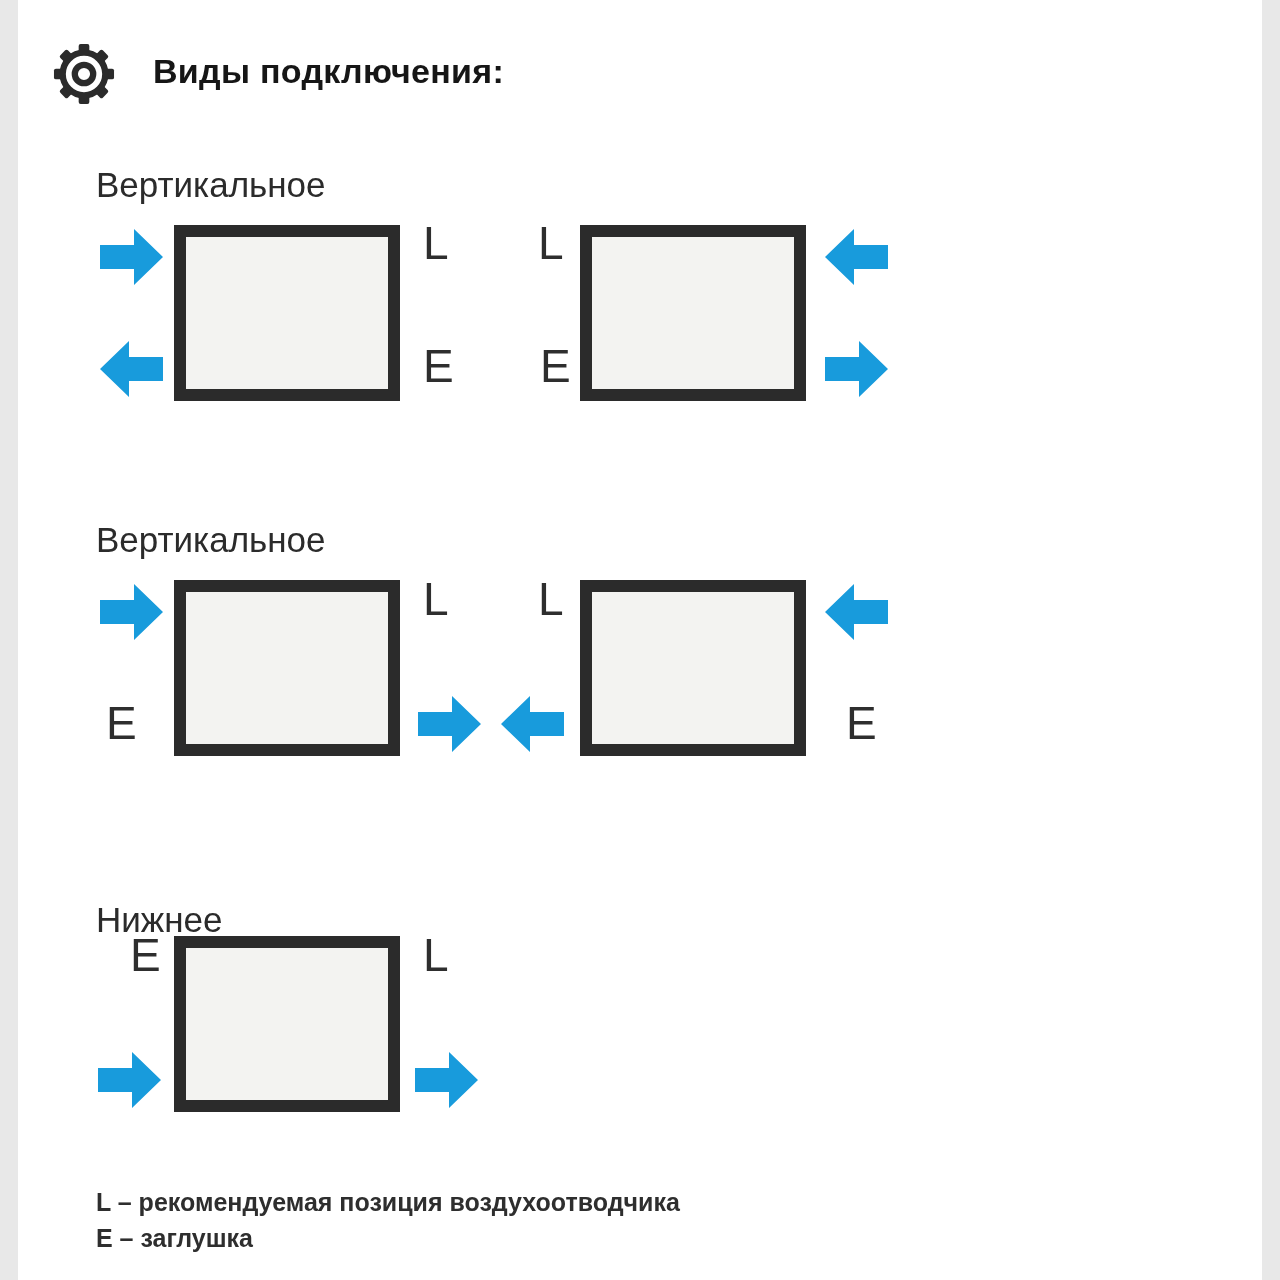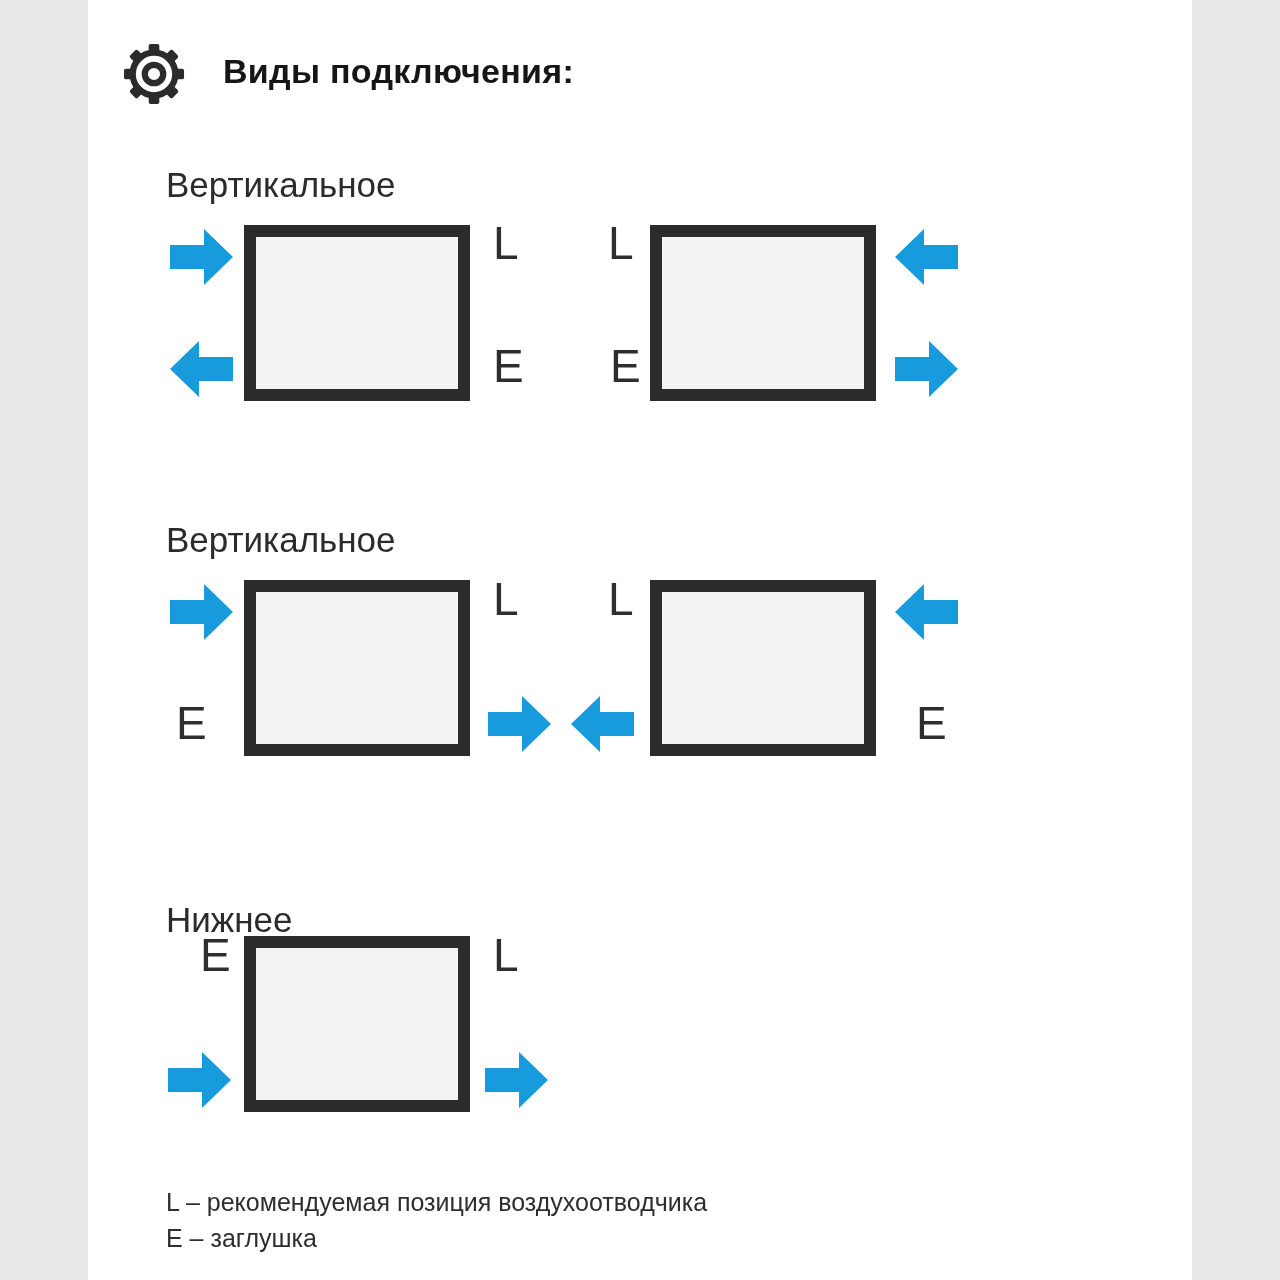--- a/index.html
+++ b/index.html
@@ -9,21 +9,21 @@
     --text:#2E2E2E;
     --page-bg:#FFFFFF;
   }
   html,body{margin:0;padding:0;}
   body{
     background:#e8e8e8;
     font-family:"Liberation Sans","DejaVu Sans",sans-serif;
   }
   .page{
     position:relative;
-    width:1104px;height:1280px;
+    width:1244px;height:1280px;
     background:var(--page-bg);
     overflow:hidden;
     margin:0 auto;
   }
   .abs{position:absolute;}
   .page-title{
     font-size:34px;
     font-weight:700;
     color:#161616;
     letter-spacing:.3px;
@@ -45,21 +45,21 @@
     font-size:46px;
     font-weight:400;
     color:var(--text);
     line-height:1;
     white-space:nowrap;
   }
   .arrow{display:block;}
   .arrow polygon{fill:var(--accent-blue);}
   .legend-line{
     font-size:25px;
-    font-weight:400;
+    font-weight:700;
     color:var(--text);
     white-space:nowrap;
   }
   .gear{display:block;}
   .gear .stroke{fill:none;stroke:var(--outline-dark);}
   .gear .tooth{fill:var(--outline-dark);}
 </style>
 </head>
 <body>
 

